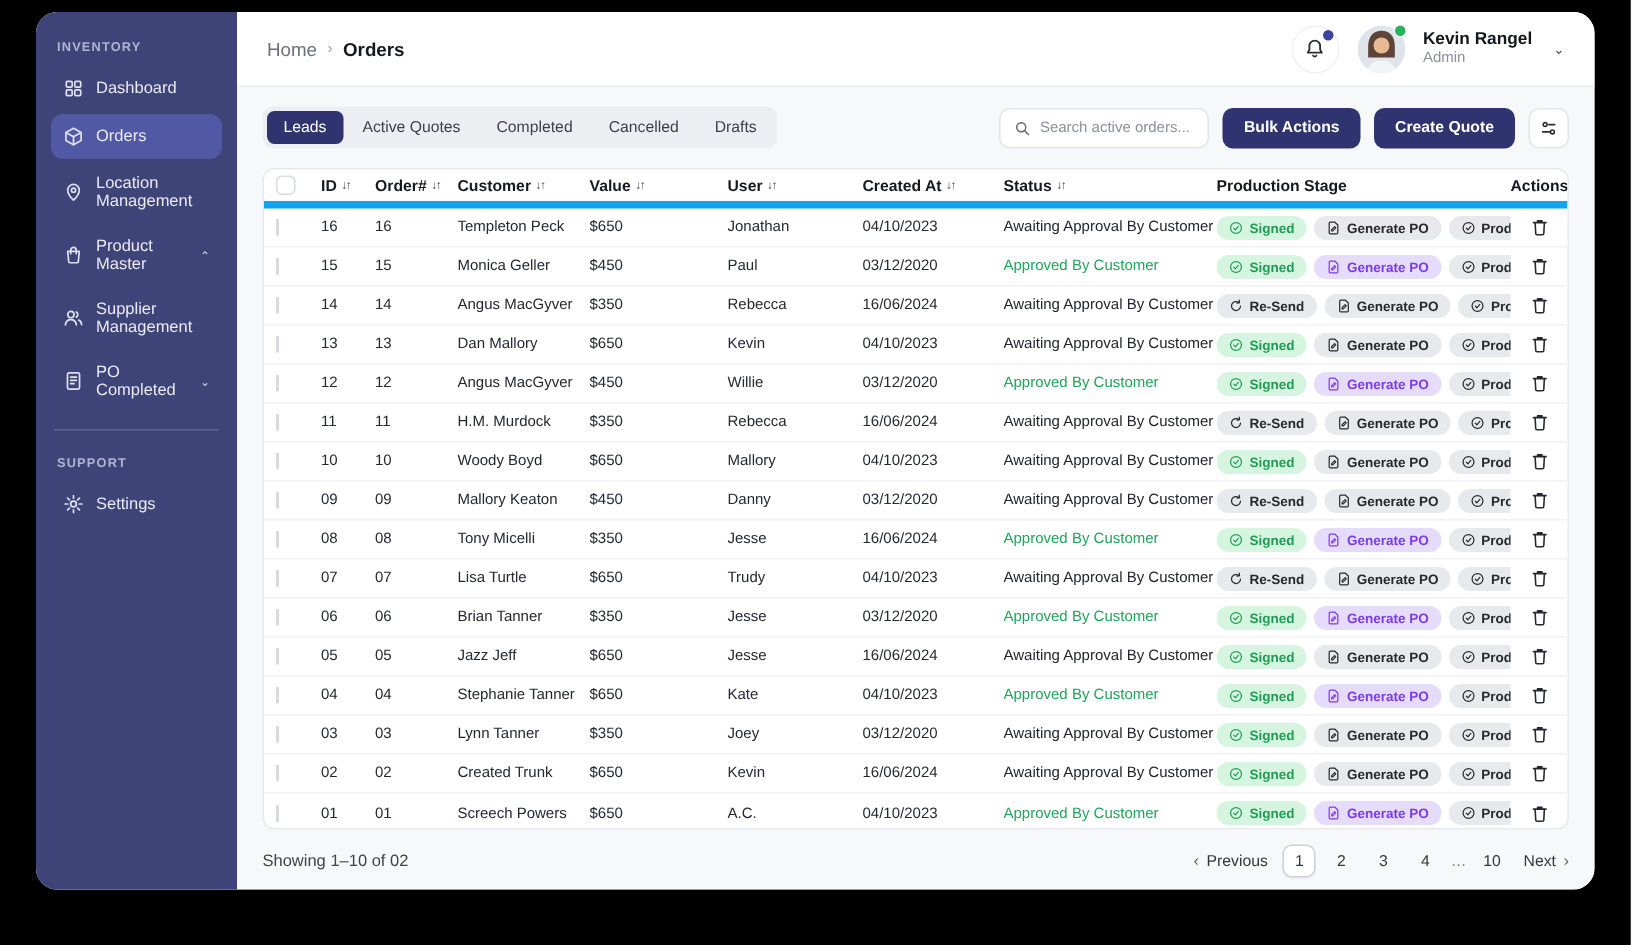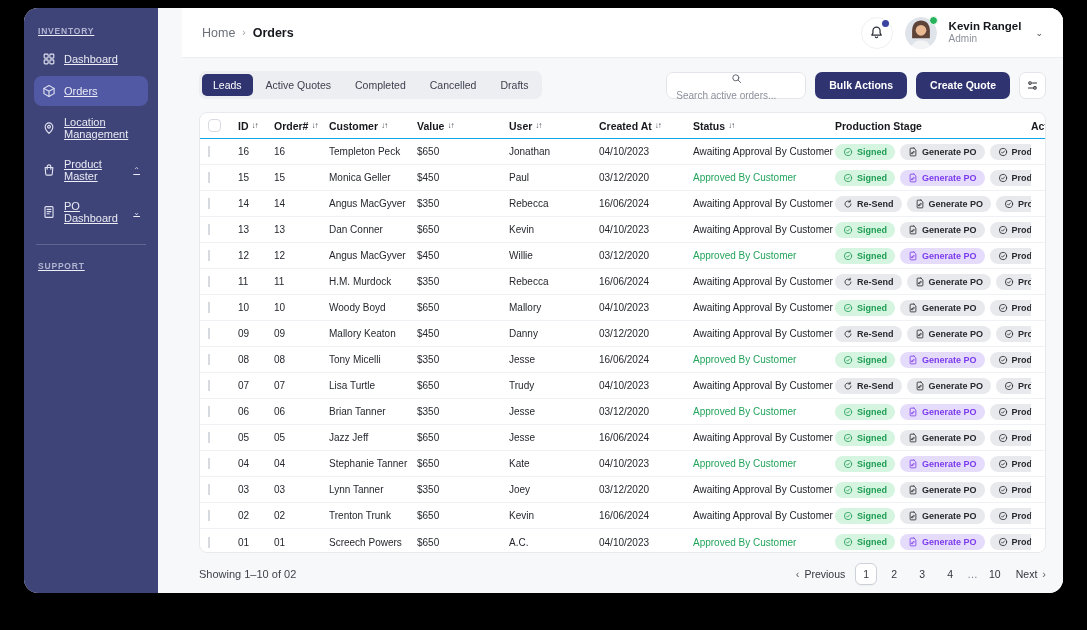--- a/index.html
+++ b/index.html
@@ -6,35 +6,35 @@
   html,body { width:1087px; height:630px; background:#000; font-family:"Liberation Sans", sans-serif; overflow:hidden; }
 
   .window {
     position:absolute; left:24px; top:8px; width:1039px; height:585px;
     border-radius:14px; overflow:hidden; display:flex; background:#fff;
   }
 
   
   .sidebar {
     width:134px; flex:0 0 134px; background:var(--c-sidebar); color:#ecedf6;
-    padding:12px 10px; display:flex; flex-direction:column;text-decoration:underline;
+    padding:12px 10px; display:flex; flex-direction:column;
   }
   .side-section-label { font-size:8.5px; letter-spacing:.8px; color:#b0b4d2; margin:6px 4px 8px; font-weight:bold; }
   .side-item {
     display:flex; align-items:center; gap:8px; padding:8px 8px; border-radius:8px;
     font-size:11px; color:#e9eaf4; cursor:pointer; margin-bottom:2px; position:relative;
   }
   .side-item.active { background:var(--c-sidebar-active); }
   .side-item .ic { width:14px; height:14px; flex:0 0 14px; display:inline-flex; }
   .side-item .ic svg { width:14px; height:14px; stroke:#dfe1f0; }
   .side-item .chev { margin-left:auto; font-size:8px; color:#cdd0e6; }
   .side-divider { height:1px; background:rgba(255,255,255,.18); margin:10px 2px 10px; }
 
   
-  .main { flex:1; display:flex; flex-direction:column; background:#f7f8fa; min-width:0;padding-left:24px; }
+  .main { flex:1; display:flex; flex-direction:column; background:#f7f8fa; min-width:0; }
   .topbar {
     height:50px; background:#fff; border-bottom:1px solid #ecedf0;
     display:flex; align-items:center; padding:0 20px; flex:0 0 50px;
   }
   .breadcrumb { display:flex; align-items:center; gap:7px; font-size:12.5px; }
   .crumb-root { color:#6b7079; }
   .crumb-sep { color:#9aa0a8; font-size:10px; }
   .crumb-cur { color:#16181d; font-weight:bold; }
   .topbar-right { margin-left:auto; display:flex; align-items:center; gap:12px; }
   .bell-btn { width:32px; height:32px; border-radius:50%; background:#fff; border:1px solid #eef0f2; display:flex; align-items:center; justify-content:center; position:relative; cursor:pointer; }
@@ -49,32 +49,32 @@
   .user-chev { font-size:9px; color:#4a4d55; margin-left:2px; cursor:pointer; }
 
   .content { flex:1; padding:13px 17px 8px; display:flex; flex-direction:column; min-height:0; }
 
   
   .toolbar { display:flex; align-items:center; }
   .tabs { background:#eceef2; border-radius:7px; padding:3px; display:flex; gap:2px; }
   .tab { font-size:10.5px; color:#3c3f4c; padding:5px 11px; border-radius:5px; cursor:pointer; white-space:nowrap; }
   .tab.active { background:var(--c-accent); color:#fff; }
   .toolbar-right { margin-left:auto; display:flex; align-items:center; gap:9px; }
-  .searchbox { display:flex; align-items:center; gap:6px; background:#fff; border:1px solid #e3e5ea; border-radius:7px; height:27px; padding:0 9px; width:140px;flex-direction:column; }
+  .searchbox { display:flex; align-items:center; gap:6px; background:#fff; border:1px solid #e3e5ea; border-radius:7px; height:27px; padding:0 9px; width:140px; }
   .searchbox svg { width:11px; height:11px; stroke:#5f646d; flex:0 0 11px; }
   .searchbox input { border:none; outline:none; font-size:10px; color:#3c3f4c; width:100%; background:transparent; font-family:"Liberation Sans", sans-serif; }
   .searchbox input::placeholder { color:#8b909a; }
   .btn-primary { background:var(--c-accent); color:#fff; font-size:10.5px; font-weight:bold; border:none; border-radius:7px; height:27px; padding:0 14px; cursor:pointer; font-family:"Liberation Sans", sans-serif; }
   .icon-btn { width:27px; height:27px; background:#fff; border:1px solid #e3e5ea; border-radius:7px; display:flex; align-items:center; justify-content:center; cursor:pointer; }
   .icon-btn svg { width:13px; height:13px; stroke:#2a2d35; }
 
   
   .table-card { margin-top:13px; background:#fff; border:1px solid #e7e9ec; border-radius:8px; overflow:hidden; }
   .tr { display:grid; grid-template-columns:30px 36px 55px 88px 92px 90px 94px 142px 196px 1fr; align-items:center; height:26px; padding:0 8px; }
-  .thead { border-bottom:1px solid #0ea5e9; }
+  .thead { border-bottom:5px solid #0ea5e9; }
   .thead .th { font-size:10.5px; font-weight:bold; color:#17191f; display:flex; align-items:center; gap:3px; cursor:pointer; }
   .sort-glyph { font-size:8px; color:#4a4d55; letter-spacing:-1px; }
   .tbody .tr { border-bottom:1px solid #f0f1f4; }
   .tbody .tr:last-child { border-bottom:none; }
   .td { font-size:10px; color:#26282f; white-space:nowrap; overflow:hidden; text-overflow:ellipsis; }
   .checkbox { width:13px; height:13px; border:1.5px solid #d7dade; border-radius:4px; background:#fff; cursor:pointer; }
   .status-awaiting { color:#23252c; }
   .status-approved { color:var(--c-status-green); }
   .stages { display:flex; align-items:center; gap:5px; }
   .badge { display:inline-flex; align-items:center; gap:4px; font-size:9px; font-weight:bold; border-radius:999px; padding:3px 8px; cursor:pointer; white-space:nowrap; }
@@ -141,29 +141,48 @@
             <path d="M3.6 5.2h8.8l-.7 7.6a1.2 1.2 0 0 1-1.2 1.1H5.5a1.2 1.2 0 0 1-1.2-1.1L3.6 5.2z"></path>
             <path d="M5.9 7V4.3a2.1 2.1 0 0 1 4.2 0V7"></path>
           </svg>
         </span>
         <span>Product Master</span>
         <span class="chev">⌃</span>
       </div>
       <div class="side-item">
         <span class="ic">
           <svg viewBox="0 0 16 16" fill="none" stroke-width="1.3" stroke-linecap="round" stroke-linejoin="round" stroke="currentColor">
+            <circle cx="6" cy="5.4" r="2.4"></circle>
+            <path d="M1.8 13.2c.4-2.6 2-4 4.2-4s3.8 1.4 4.2 4"></path>
+            <path d="M10.2 3.4a2.4 2.4 0 0 1 0 4M12 9.6c1.3.5 2 1.7 2.2 3.4"></path>
+          </svg>
+        </span>
+        <span>Supplier Management</span>
+      </div>
+      <div class="side-item">
+        <span class="ic">
+          <svg viewBox="0 0 16 16" fill="none" stroke-width="1.3" stroke-linecap="round" stroke-linejoin="round" stroke="currentColor">
             <rect x="3.4" y="1.8" width="9.2" height="12.4" rx="1.2"></rect>
             <path d="M5.8 5h4.4M5.8 7.5h4.4M5.8 10h2.6"></path>
           </svg>
         </span>
-        <span>PO Dashboard</span>
+        <span>PO Completed</span>
         <span class="chev">⌄</span>
       </div>
       <div class="side-divider"></div>
       <div class="side-section-label">SUPPORT</div>
+      <div class="side-item">
+        <span class="ic">
+          <svg viewBox="0 0 16 16" fill="none" stroke-width="1.3" stroke-linecap="round" stroke-linejoin="round" stroke="currentColor">
+            <circle cx="8" cy="8" r="2.2"></circle>
+            <path d="M8 1.6v2M8 12.4v2M1.6 8h2M12.4 8h2M3.5 3.5l1.4 1.4M11.1 11.1l1.4 1.4M12.5 3.5l-1.4 1.4M4.9 11.1l-1.4 1.4"></path>
+          </svg>
+        </span>
+        <span>Settings</span>
+      </div>
     </aside>
 
   <div class="main">
 
     <div class="topbar">
       <div class="breadcrumb">
         <span class="crumb-root">Home</span>
         <span class="crumb-sep">›</span>
         <span class="crumb-cur">Orders</span>
       </div>
@@ -429,21 +448,21 @@
                       <path d="M2.8 4.2h10.4M6.2 4.2V2.8h3.6v1.4M4.2 4.2l.5 8.9a1.1 1.1 0 0 0 1.1 1.1h4.4a1.1 1.1 0 0 0 1.1-1.1l.5-8.9"></path>
                     </svg>
                   </span>
                 </span>
               </div>
             </div>
             <div class="tr">
               <div class="td"><span class="checkbox"></span></div>
               <div class="td">13</div>
               <div class="td">13</div>
-              <div class="td">Dan Conner</div>
+              <div class="td">Dan Mallory</div>
               <div class="td">$650</div>
               <div class="td">Kevin</div>
               <div class="td">04/10/2023</div>
               <div class="td status-awaiting">Awaiting Approval By Customer</div>
               <div class="td stages">
                 <span class="badge badge-green">
                   <span style="display: inline-flex;">
                     <svg viewBox="0 0 16 16" fill="none" stroke-width="1.3" stroke-linecap="round" stroke-linejoin="round" stroke="currentColor">
                       <circle cx="8" cy="8" r="5.8"></circle>
                       <path d="M5.6 8.2l1.7 1.7 3.2-3.6"></path>
@@ -1045,21 +1064,21 @@
                       <path d="M2.8 4.2h10.4M6.2 4.2V2.8h3.6v1.4M4.2 4.2l.5 8.9a1.1 1.1 0 0 0 1.1 1.1h4.4a1.1 1.1 0 0 0 1.1-1.1l.5-8.9"></path>
                     </svg>
                   </span>
                 </span>
               </div>
             </div>
             <div class="tr">
               <div class="td"><span class="checkbox"></span></div>
               <div class="td">02</div>
               <div class="td">02</div>
-              <div class="td">Trenton Trunk</div>
+              <div class="td">Created Trunk</div>
               <div class="td">$650</div>
               <div class="td">Kevin</div>
               <div class="td">16/06/2024</div>
               <div class="td status-awaiting">Awaiting Approval By Customer</div>
               <div class="td stages">
                 <span class="badge badge-green">
                   <span style="display: inline-flex;">
                     <svg viewBox="0 0 16 16" fill="none" stroke-width="1.3" stroke-linecap="round" stroke-linejoin="round" stroke="currentColor">
                       <circle cx="8" cy="8" r="5.8"></circle>
                       <path d="M5.6 8.2l1.7 1.7 3.2-3.6"></path>

